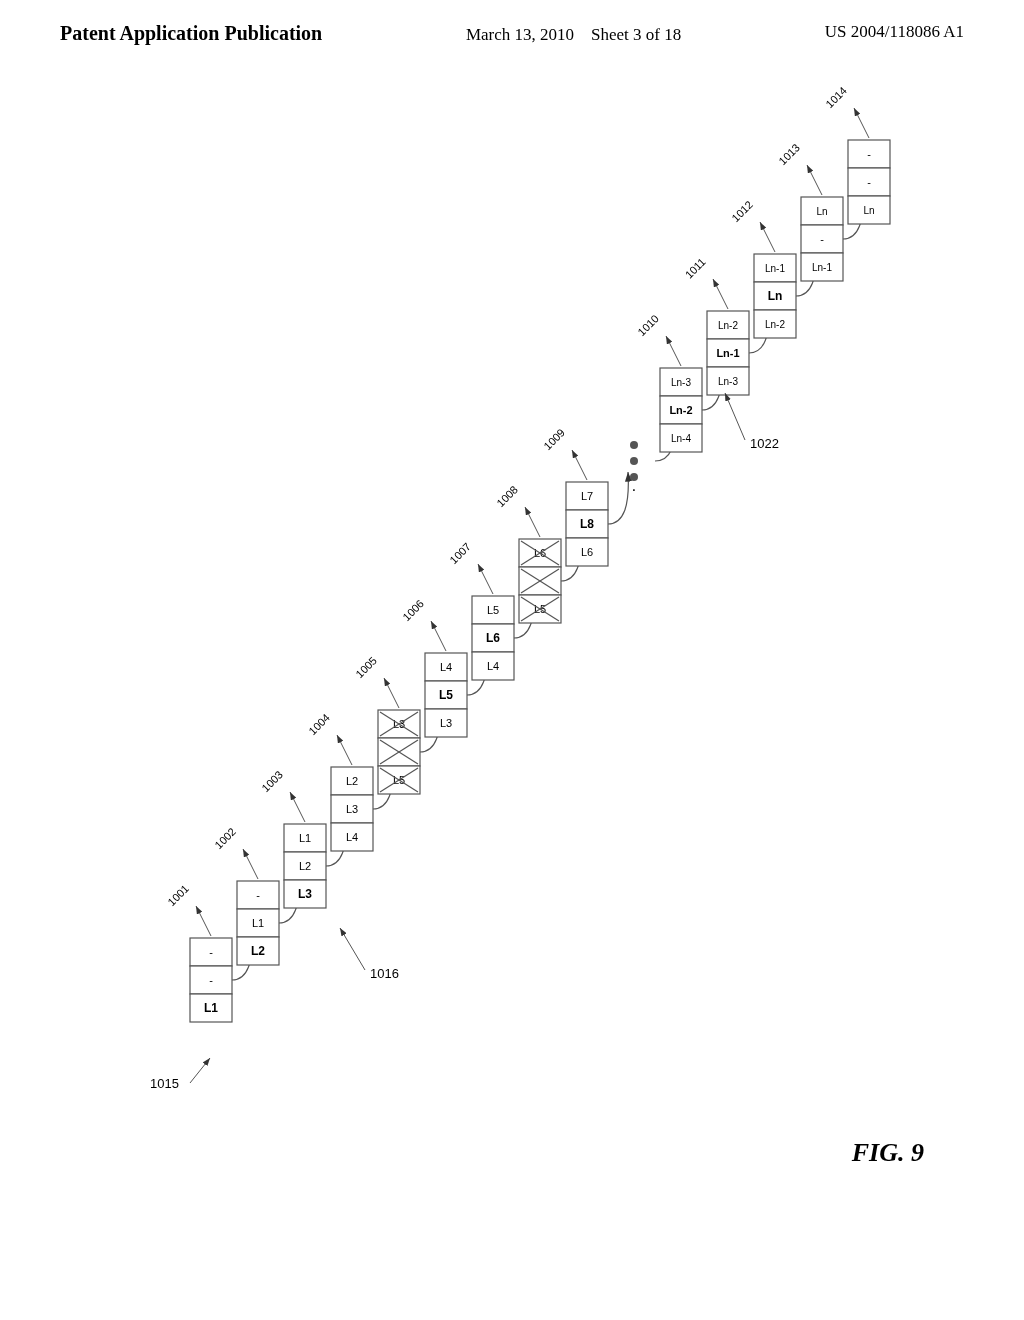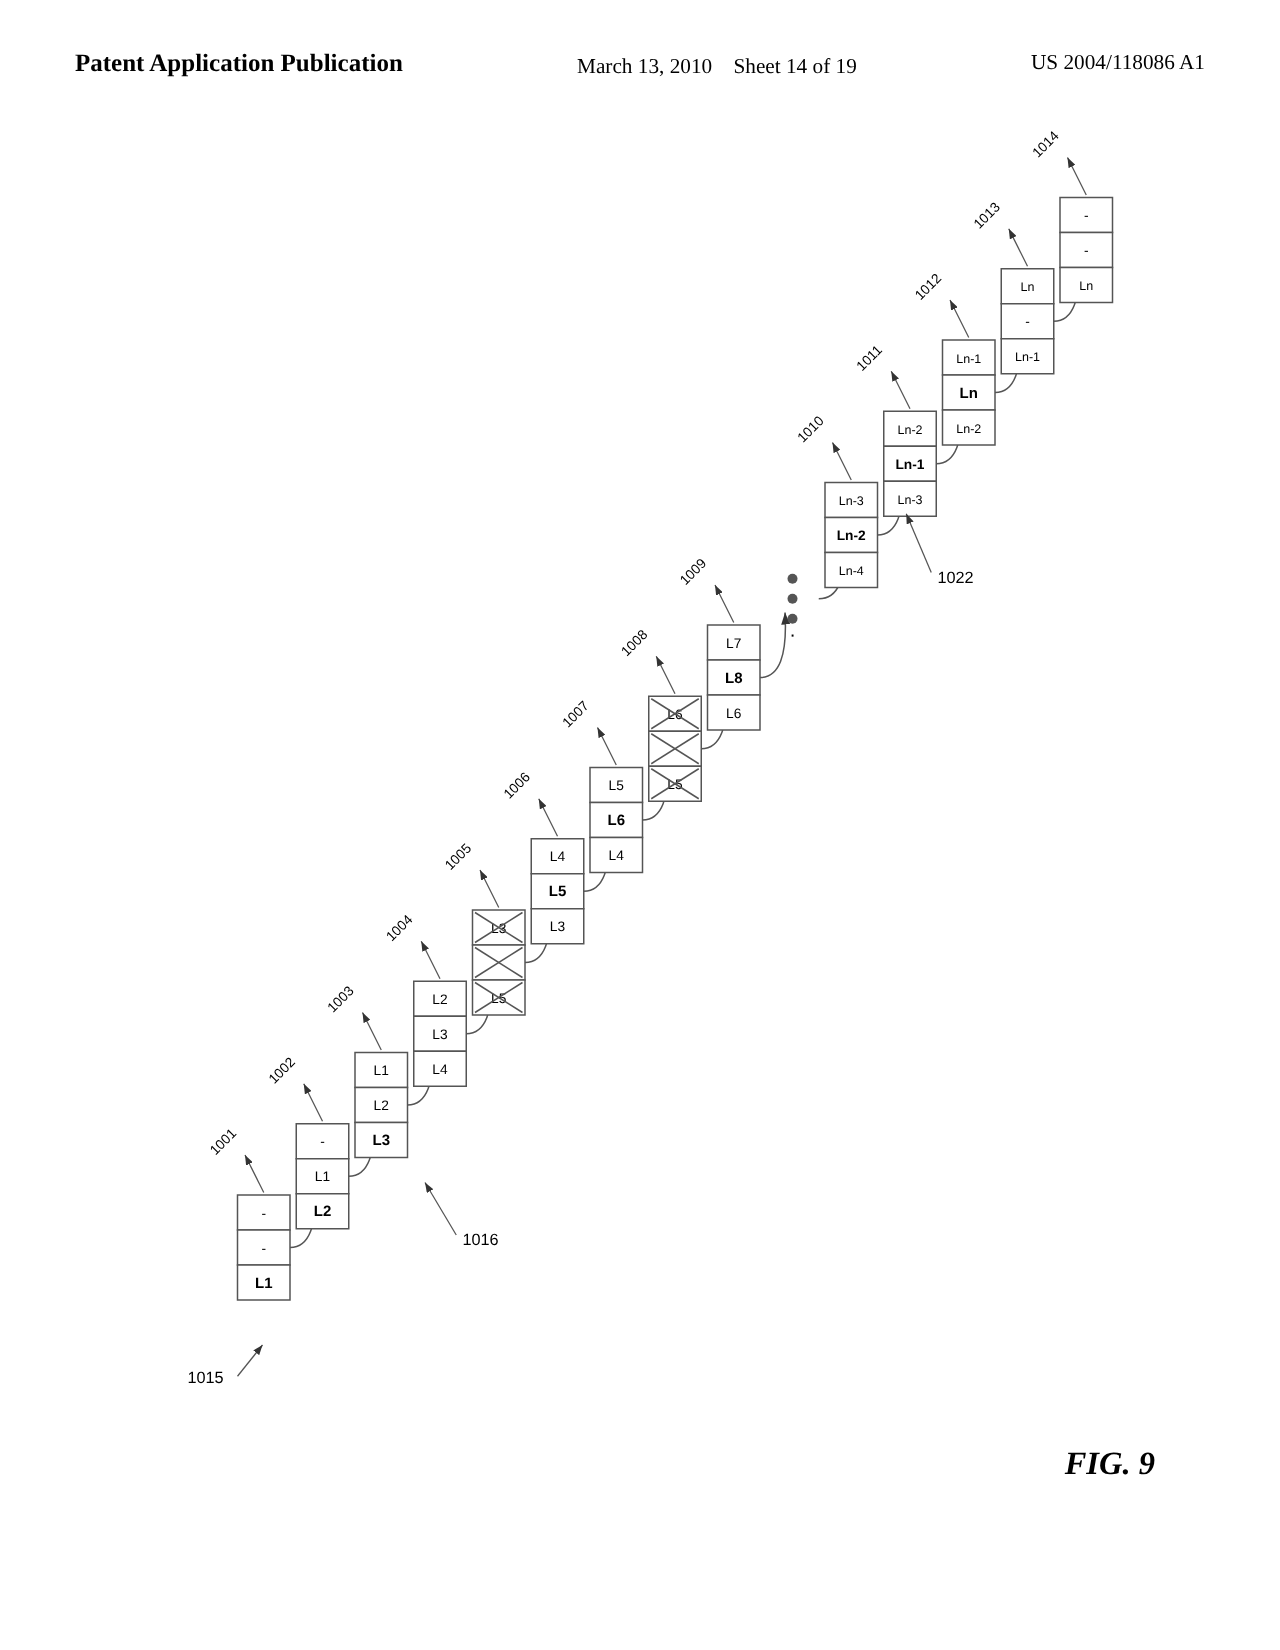--- a/index.html
+++ b/index.html
@@ -9,21 +9,21 @@
       background: #ffffff;
       font-family: 'Times New Roman', Times, serif;
       position: relative;
       overflow: hidden;
     }
 
     .header {
       display: flex;
       justify-content: space-between;
       align-items: flex-start;
-      padding: 40px 60px 20px 60px;
+      padding: 22px 60px 20px 60px;
     }
 
     .header-left {
       font-size: 20px;
       font-weight: bold;
     }
 
     .header-center {
       font-size: 17px;
       text-align: center;
@@ -61,21 +61,21 @@
     }
   </style>
 </head>
 <body>
 
 <div class="header">
   <div class="header-left">Patent Application Publication</div>
   <div class="header-center">
     <span>March 13, 2010</span>
     &nbsp;&nbsp;
-    <span>Sheet 14 of 19</span>
+    <span>Sheet 3 of 18</span>
   </div>
   <div class="header-right">US 2004/118086 A1</div>
 </div>
 
 <div class="diagram-area">
   <svg class="diagram-svg" viewBox="0 0 1024 1150" xmlns="http://www.w3.org/2000/svg">
 
     <defs>
       <marker id="arrowhead" markerWidth="8" markerHeight="6" refX="8" refY="3" orient="auto">
         <polygon points="0 0, 8 3, 0 6" fill="#333"></polygon>

